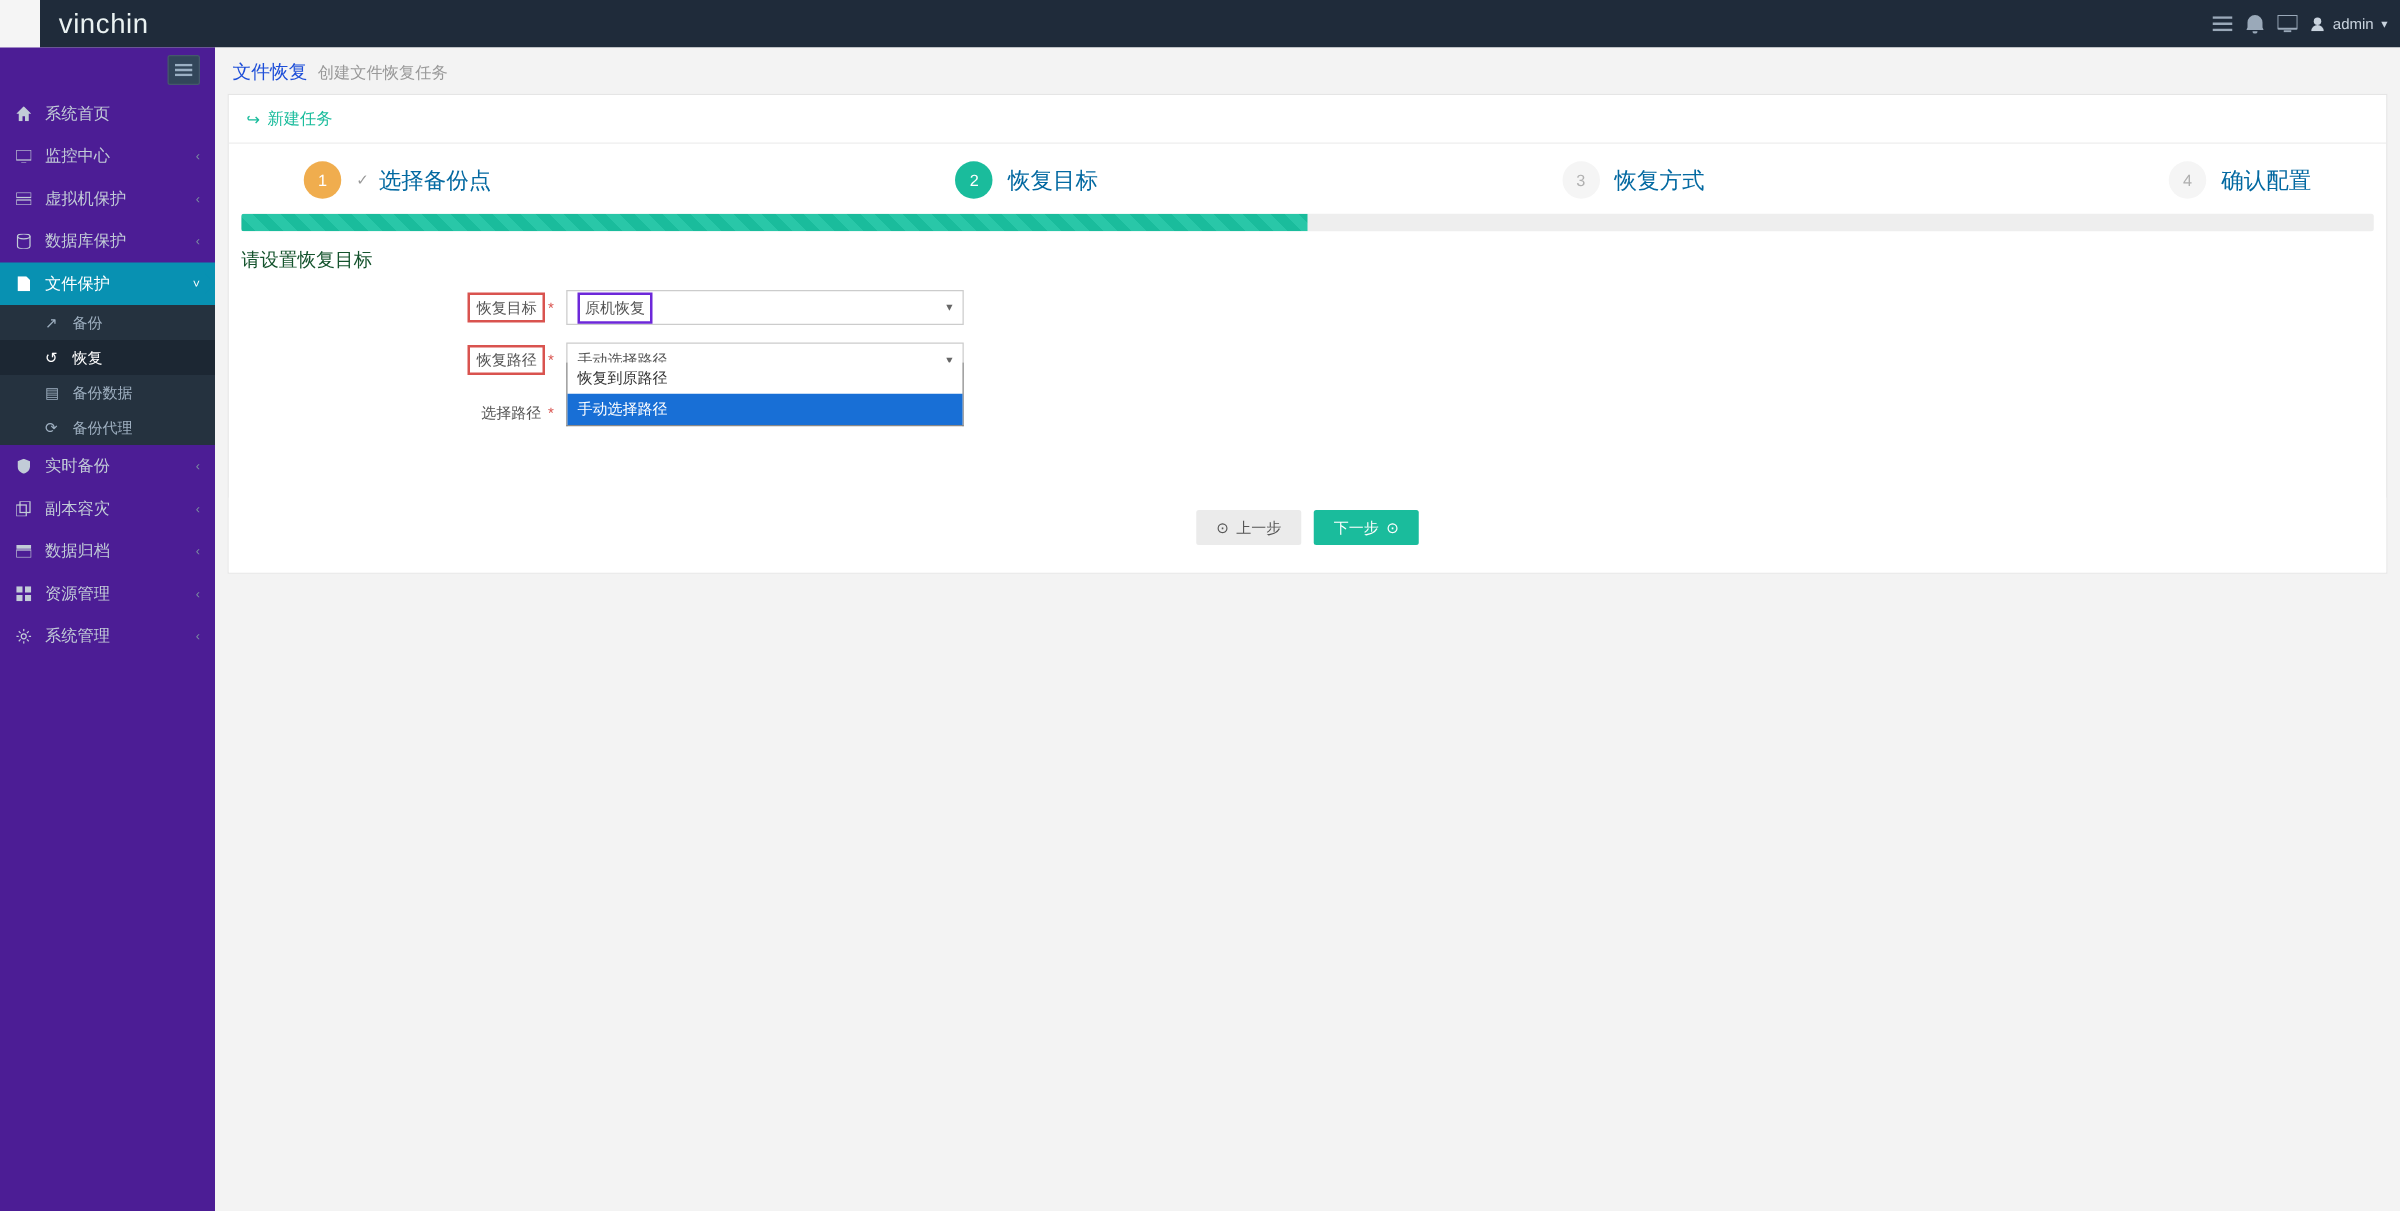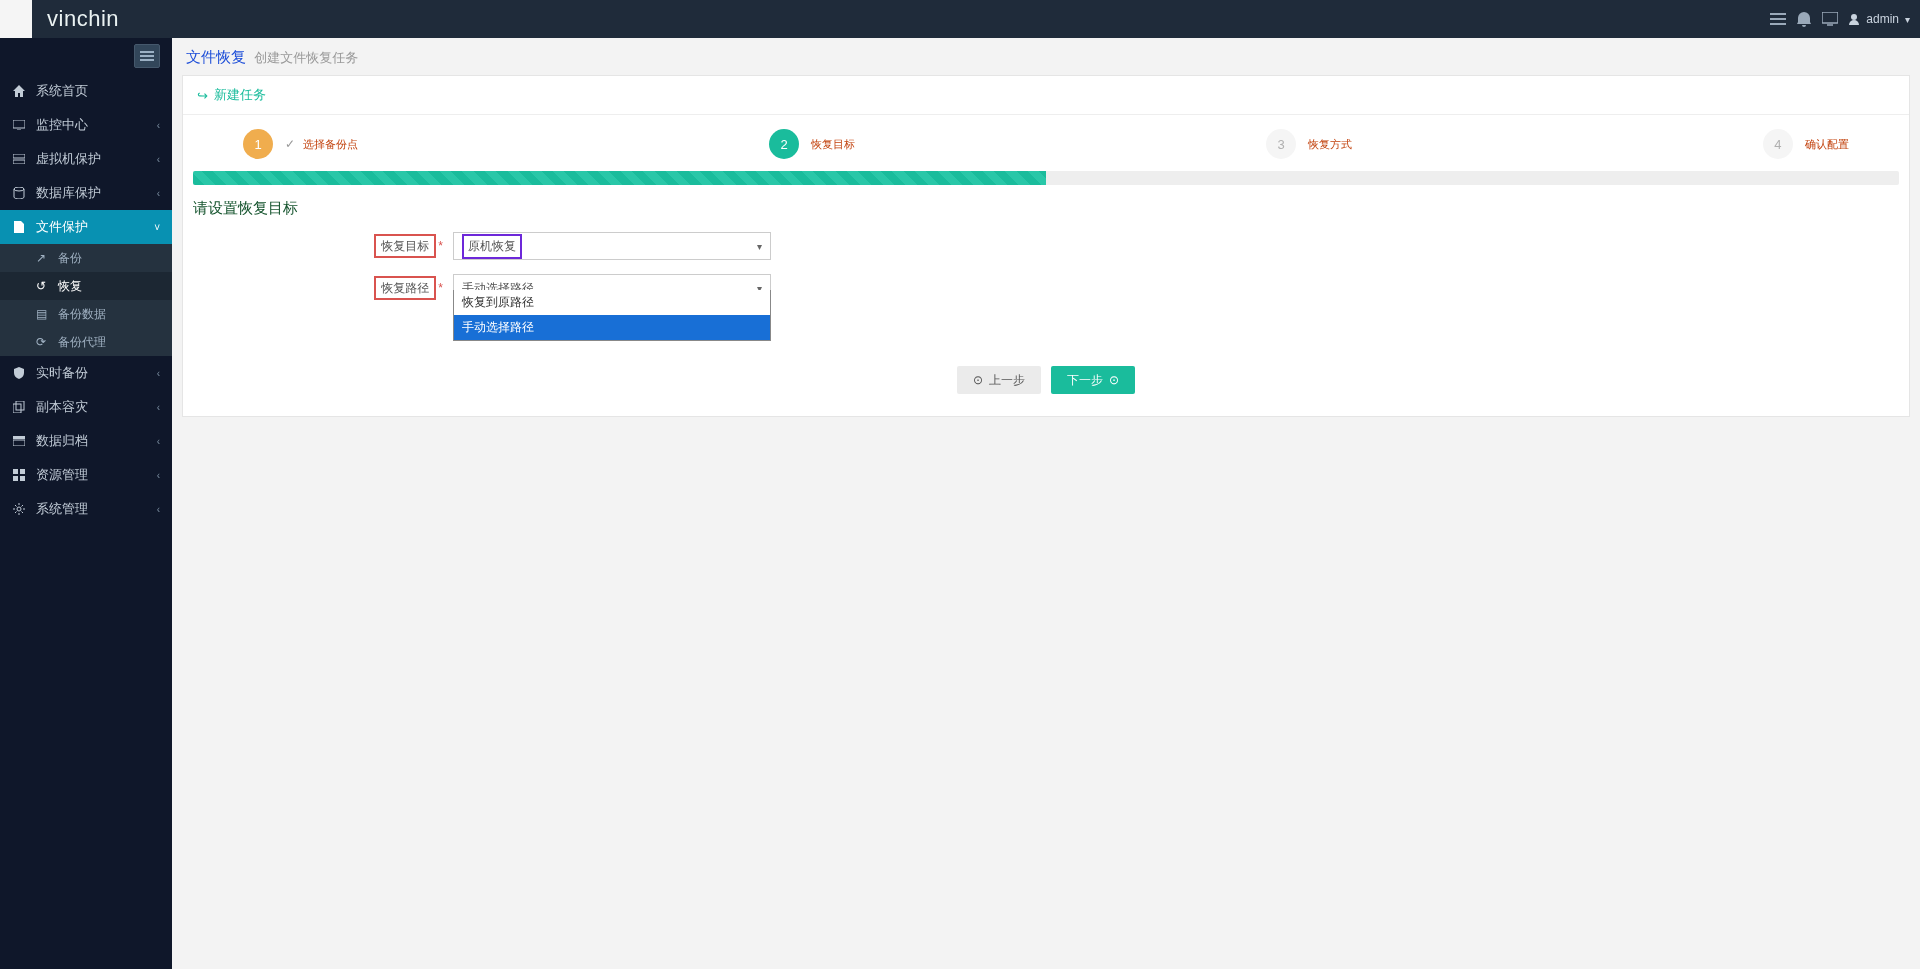--- a/index.html
+++ b/index.html
@@ -11,21 +11,21 @@
 .logo .thin { font-weight: 300; }
 .header-right { display: flex; align-items: center; gap: 10px; color: #9aa9b9; }
 .header-icon { width: 16px; height: 16px; display: inline-flex; align-items: center; justify-content: center; cursor: pointer; }
 .header-user { display: flex; align-items: center; gap: 6px; cursor: pointer; font-size: 12px; color: #c9d3de;}
 .chev { font-size: 10px; }
 
 
 .layout { display: flex; height: calc(100vh - 38px); }
 
 
-.sidebar { width: 172px; background: #0f172a; color: #b7c2cf; display: flex; flex-direction: column; font-size: 13px; }
+.sidebar { width: 172px; background: #4c1d95; color: #b7c2cf; display: flex; flex-direction: column; font-size: 13px; }
 .sidebar-toggle-row { height: 36px; display: flex; align-items: center; justify-content: flex-end; padding-right: 12px; }
 .sidebar-toggle { width: 26px; height: 24px; display: flex; align-items: center; justify-content: center; border: 1px solid #45586c; cursor: pointer; border-radius: 2px; background:#32465a;}
 .nav-item { height: 34px; display: flex; align-items: center; padding: 0 12px; cursor: pointer; color: #c2ccd7; position: relative; }
 .nav-item .icon { width: 14px; margin-right: 10px; display: inline-flex; align-items: center; justify-content: center; }
 .nav-item .label { flex: 1; }
 .nav-item .arrow { font-size: 10px; color: #7b8ea1; }
 .nav-item.active { background: #0891b2; color: #fff; }
 .nav-item.active .arrow { color: #fff; }
 .nav-item.active::after { content: ""; position: absolute; right: -8px; top: 50%; transform: translateY(-50%); border: 8px solid transparent; border-left-color: #0891b2; }
 .sub-items { background: #25323f; }
@@ -42,21 +42,21 @@
 .panel { background: #fff; margin: 0 10px 20px 10px; border: 1px solid #e5e5e5; }
 .panel-header { padding: 10px 14px; color: #1abc9c; display: flex; align-items: center; gap: 6px; font-size: 13px; border-bottom: 1px solid #eee; }
 .panel-header .reply-icon { display: inline-block; transform: scaleX(-1); }
 
 
 .steps { display: flex; align-items: center; justify-content: space-between; padding: 14px 60px 8px 60px; }
 .step { display: flex; align-items: center; gap: 12px; }
 .step-circle { width: 30px; height: 30px; border-radius: 50%; display: flex; align-items: center; justify-content: center; font-size: 13px; background: #f5f5f5; color: #b0b0b0; }
 .step.done .step-circle { background: #f0ad4e; color: #fff; }
 .step.current .step-circle { background: #1abc9c; color: #fff; }
-.step-label { color: #c2410c; font-size: 11px; }
+.step-label { color: #0369a1; font-size: 18px; }
 .step .check { color: #999; font-size: 12px; margin-right: -4px; }
 
 
 .progress-bar { height: 14px; margin: 4px 10px 14px 10px; background: #eee; border-radius: 2px; overflow: hidden; }
 .progress-fill { height: 100%; width: 50%; background: repeating-linear-gradient(45deg, #1abc9c 0, #1abc9c 8px, #29c7a8 8px, #29c7a8 16px); }
 
 
 .section-heading { padding: 0 10px 14px 10px; font-size: 15px; color: #14532d; }
 .form-area { padding: 0 10px 40px 10px; }
 .form-row { display: flex; align-items: flex-start; margin-bottom: 14px; }
@@ -302,20 +302,31 @@
               <span class="sel-text">手动选择路径</span>
               <span class="caret">▾</span>
             </div>
             <div class="dropdown">
               <div class="opt">恢复到原路径</div>
               <div class="opt hover">手动选择路径</div>
             </div>
           </div>
         </div>
 
+        <div class="form-row">
+          <div class="form-label">
+            <span>选择路径</span><span class="req"> *</span>
+          </div>
+          <div class="form-control-wrap" style="visibility:hidden;">
+            <div class="select-ctl">
+                <span></span>
+                <span class="caret">▾</span>
+              </div>
+          </div>
+        </div>
       </div>
 
       <div class="footer-btns">
         <button class="btn prev">
           <span>⊙</span>
           <span>上一步</span>
         </button>
         <button class="btn next">
           <span>下一步</span>
           <span>⊙</span>

